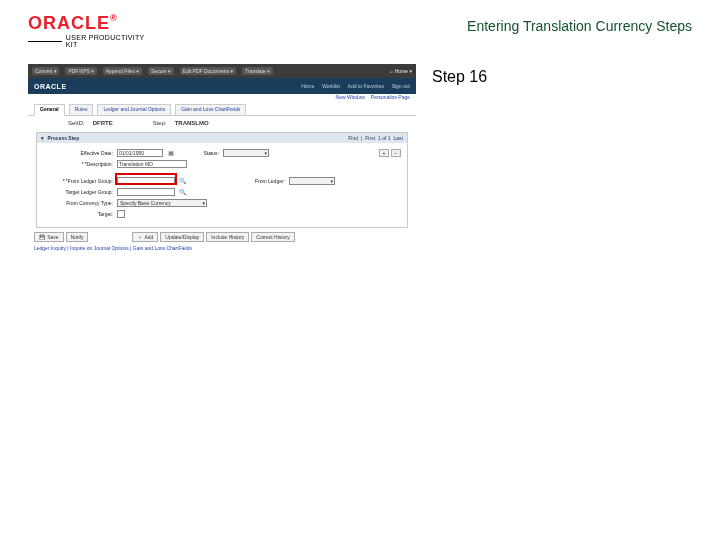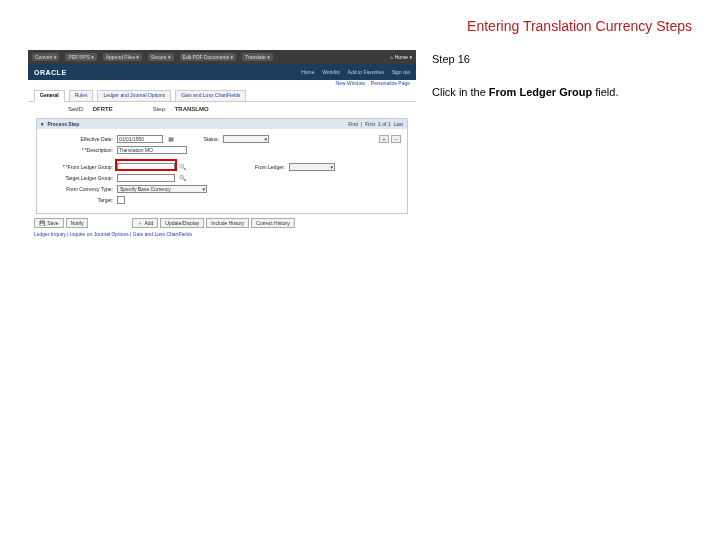--- a/index.html
+++ b/index.html
@@ -32,21 +32,21 @@
     display: flex;
     align-items: center;
     gap: 4px;
     margin-top: 2px;
   }
   .upk-line .divider { width: 34px; height: 1px; background: #000; }
   .upk-text { font-size: 7px; letter-spacing: 0.3px; color:#000; }
   .page-title {
     margin-left: auto;
     font-size: 14px;
-    color: #b91c1c;
+    color: #14532d;
     padding-top: 4px;
   }
   .content-row {
     display: flex;
     padding: 8px 28px 0 28px;
     gap: 16px;
   }
   .screenshot {
     width: 388px;
     height: 210px;
@@ -129,32 +129,41 @@
   }
   .ss-btnbar {
     display:flex; gap:2px; padding: 2px 6px 2px 6px; font-size:5px;
     align-items:center;
   }
   .ss-btnbar .btn { border:1px solid #aaa; background:#f3f3f3; padding:1px 4px; display:inline-flex; align-items:center; gap:2px; }
   .ss-links { padding: 1px 6px 4px 6px; font-size:5px; color:#24a; }
 
   .instructions {
     width: 260px;
-    font-size: 11px;
+    font-size: 16px;
     line-height: 1.35;
     color: #000;
     padding-top: 2px;
   }
   .instructions .step-label { margin-bottom: 18px; }
   .instructions p { margin-bottom: 16px; }
 </style>
 </head>
 <body>
 
 <div class="header-row">
+  <div class="logo-area">
+    <div class="oracle-logo">
+      <span>ORACLE</span><span class="reg">®</span>
+    </div>
+    <div class="upk-line">
+      <span class="divider"></span>
+      <span class="upk-text">USER PRODUCTIVITY KIT</span>
+    </div>
+  </div>
   <div class="page-title">Entering Translation Currency Steps</div>
 </div>
 
 <div class="content-row">
 
   <div class="screenshot">
     <div class="ss-top">
       <span class="toolbtn">Convert ▾</span>
       <span class="toolbtn">PDF/XPS ▾</span>
       <span class="toolbtn">Append Files ▾</span>
@@ -271,18 +280,15 @@
         </span>
       <span class="btn">
           <span>Correct History</span>
         </span>
     </div>
     <div class="ss-links">Ledger Inquiry | Inquire on Journal Options | Gain and Loss ChartFields</div>
   </div>
 
   <div class="instructions">
     <p class="step-label">Step 16</p>
-    <p>
-      <span>Click in the </span><b>From Ledger Group</b><span> field.</span>
-    </p>
   </div>
 
 </div>
 
 </body></html>

